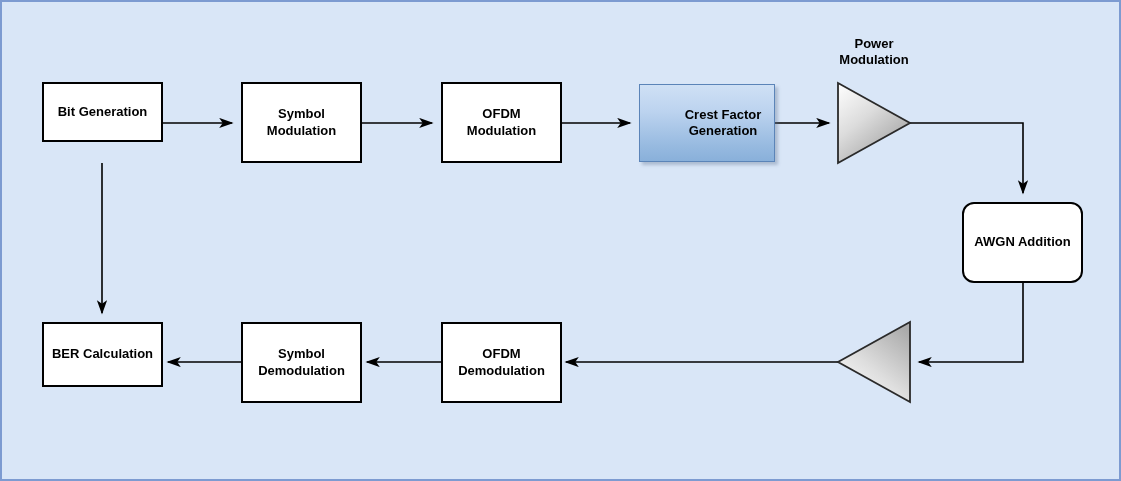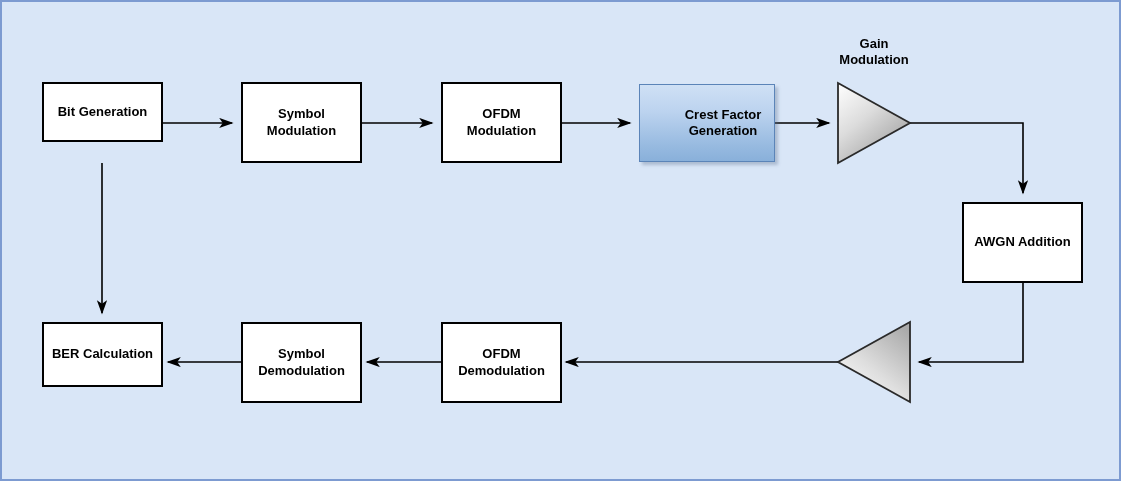--- a/index.html
+++ b/index.html
@@ -118,25 +118,25 @@
   </div>
 
   <div class="node highlight" style="left:637px; top:82px; width:136px; height:78px;padding-left:32px;">
     <div>
       <div>Crest Factor</div>
       <div>Generation</div>
     </div>
   </div>
 
   <div class="amp-label" style="left:812px; top:34px; width:120px;">
-    <div>Gain</div>
+    <div>Power</div>
     <div>Modulation</div>
   </div>
 
-  <div class="node plain" style="left:960px; top:200px; width:121px; height:81px;">
+  <div class="node plain" style="left:960px; top:200px; width:121px; height:81px;border-radius:12px;">
     <span>AWGN Addition</span>
   </div>
 
 
   <div class="node plain" style="left:439px; top:320px; width:121px; height:81px;">
     <div>
       <div>OFDM</div>
       <div>Demodulation</div>
     </div>
   </div>

